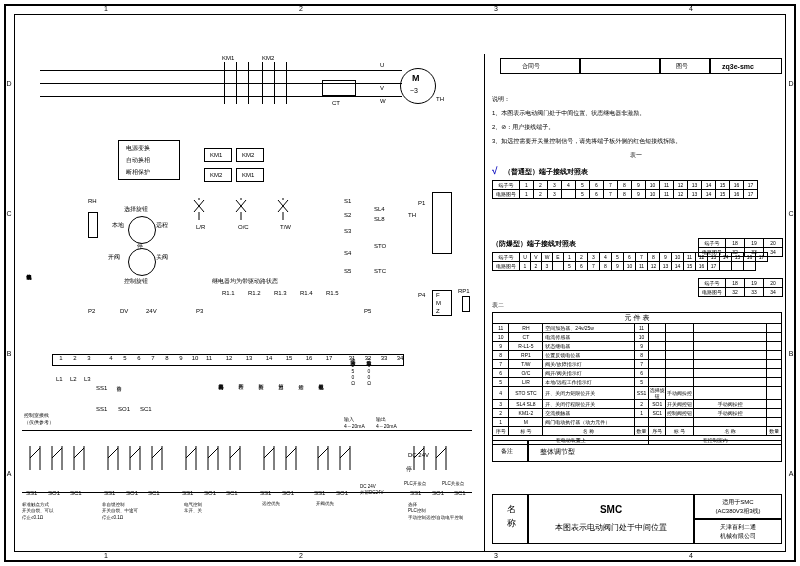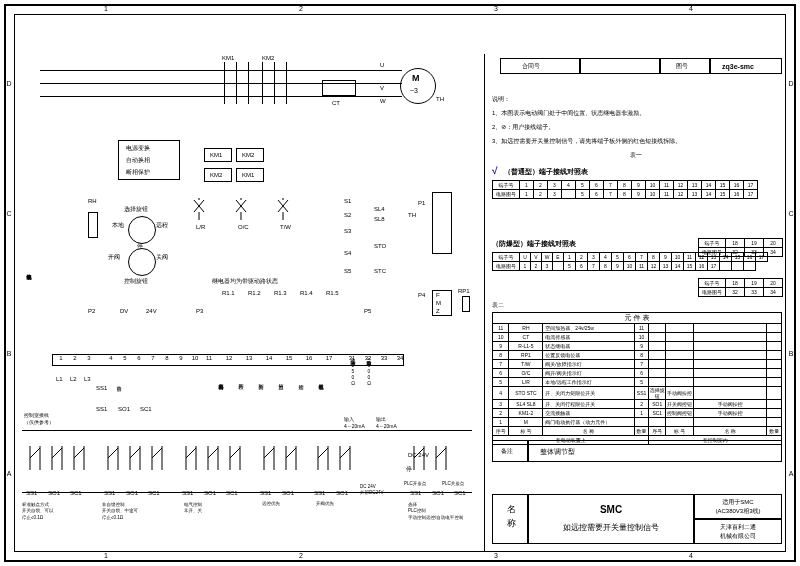--- a/index.html
+++ b/index.html
@@ -344,21 +344,21 @@
 
   <div class="bx" style="left:492px;top:440px;width:36px;height:22px;"></div>
   <div class="t" style="left:501px;top:448px;">备注</div>
   <div class="bx" style="left:528px;top:440px;width:254px;height:22px;"></div>
   <div class="t" style="left:540px;top:448px;font-size:7px;">整体调节型</div>
 
   <div class="bx" style="left:492px;top:494px;width:36px;height:50px;"></div>
   <div class="t" style="left:507px;top:503px;font-size:9px;line-height:1.5;">名<br>称</div>
   <div class="bx" style="left:528px;top:494px;width:166px;height:50px;"></div>
   <div class="tc bold" style="left:528px;top:505px;width:166px;font-size:10px;">SMC</div>
-  <div class="tc" style="left:528px;top:524px;width:166px;font-size:8px;">如远控需要开关量控制信号</div>
+  <div class="tc" style="left:528px;top:524px;width:166px;font-size:8px;">本图表示电动阀门处于中间位置</div>
   <div class="bx" style="left:694px;top:494px;width:88px;height:25px;"></div>
   <div class="tc" style="left:694px;top:498px;width:88px;font-size:6px;line-height:1.5;white-space:pre-line;"><span>适用于SMC
 (AC380V3相3线)</span></div>
   <div class="bx" style="left:694px;top:519px;width:88px;height:25px;"></div>
   <div class="tc" style="left:694px;top:523px;width:88px;font-size:6px;line-height:1.5;white-space:pre-line;"><span>天津百利二通
 机械有限公司</span></div>
 
   <div class="circle" style="left:400px;top:68px;width:34px;height:34px;"></div>
   <div class="t bold" style="left:412px;top:74px;font-size:9px;">M</div>
   <div class="t" style="left:410px;top:87px;font-size:7px;">~3</div>

